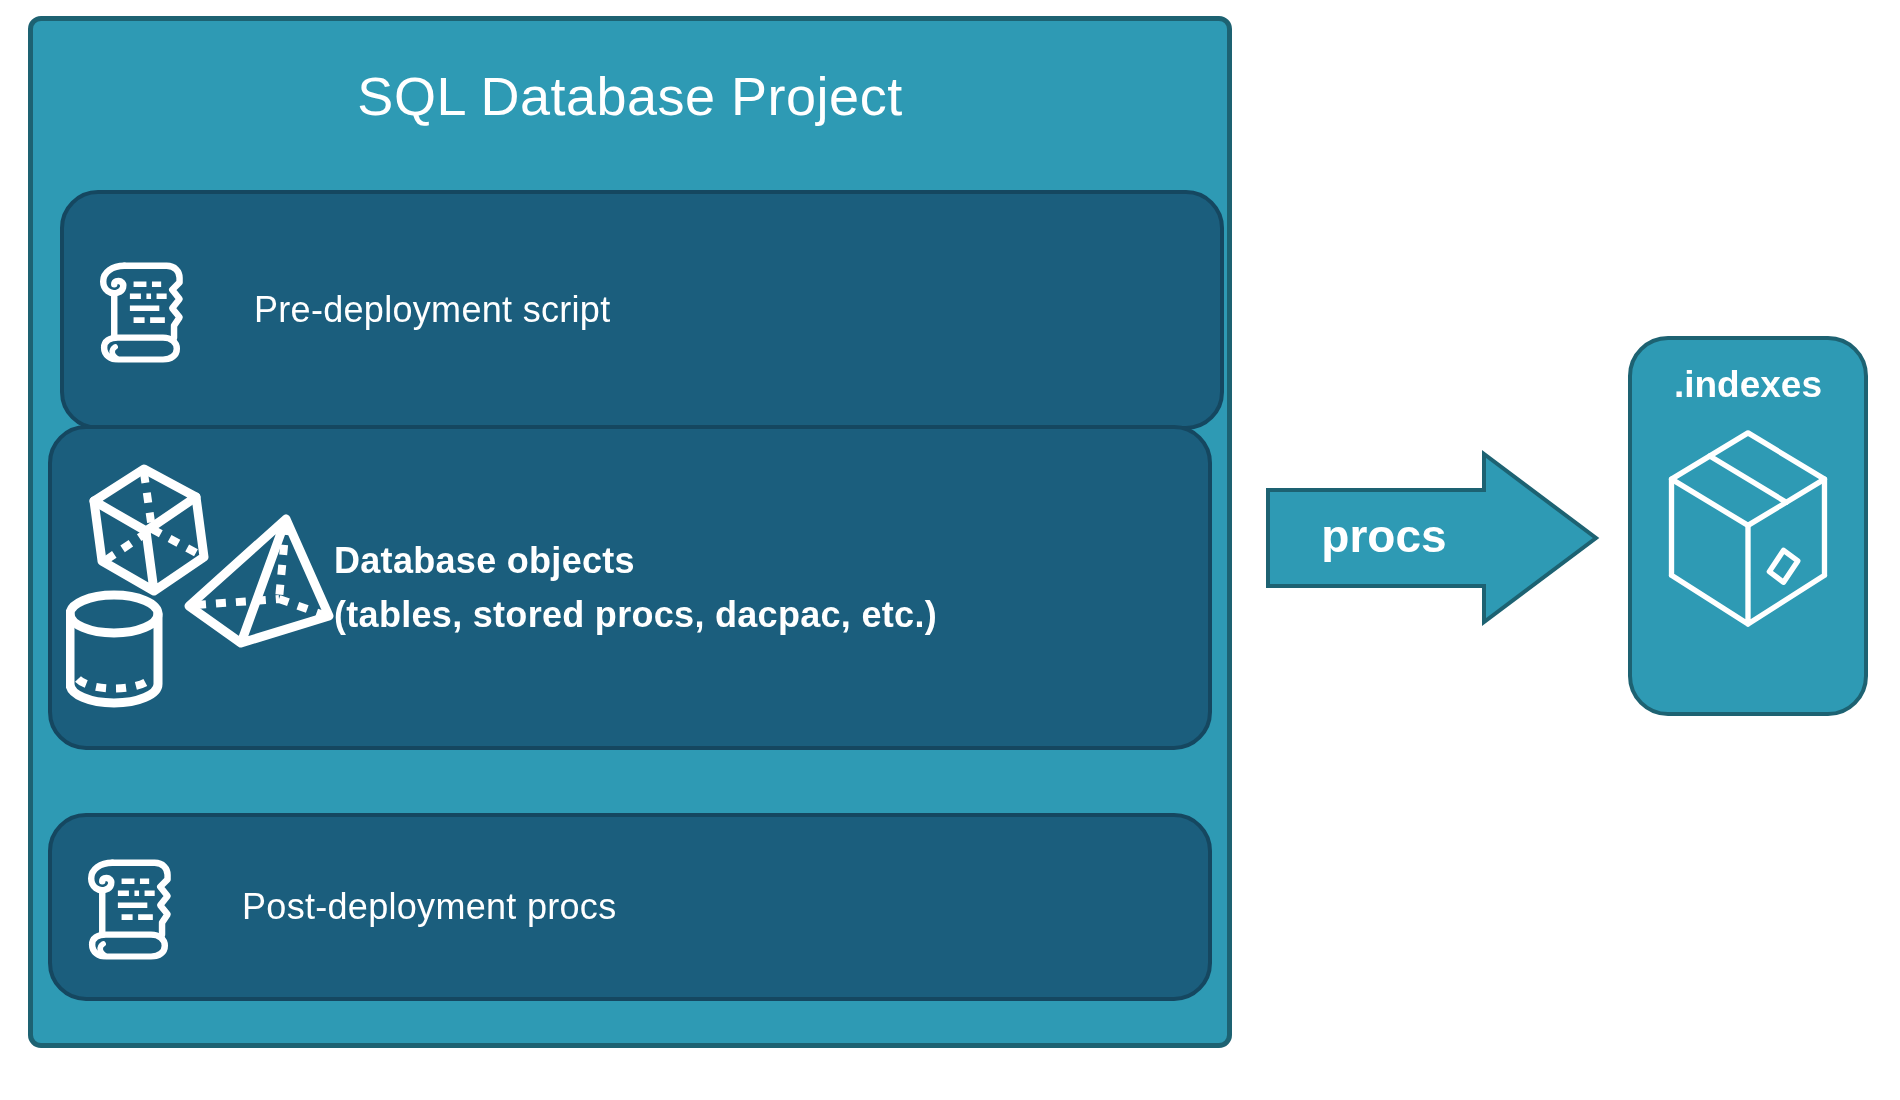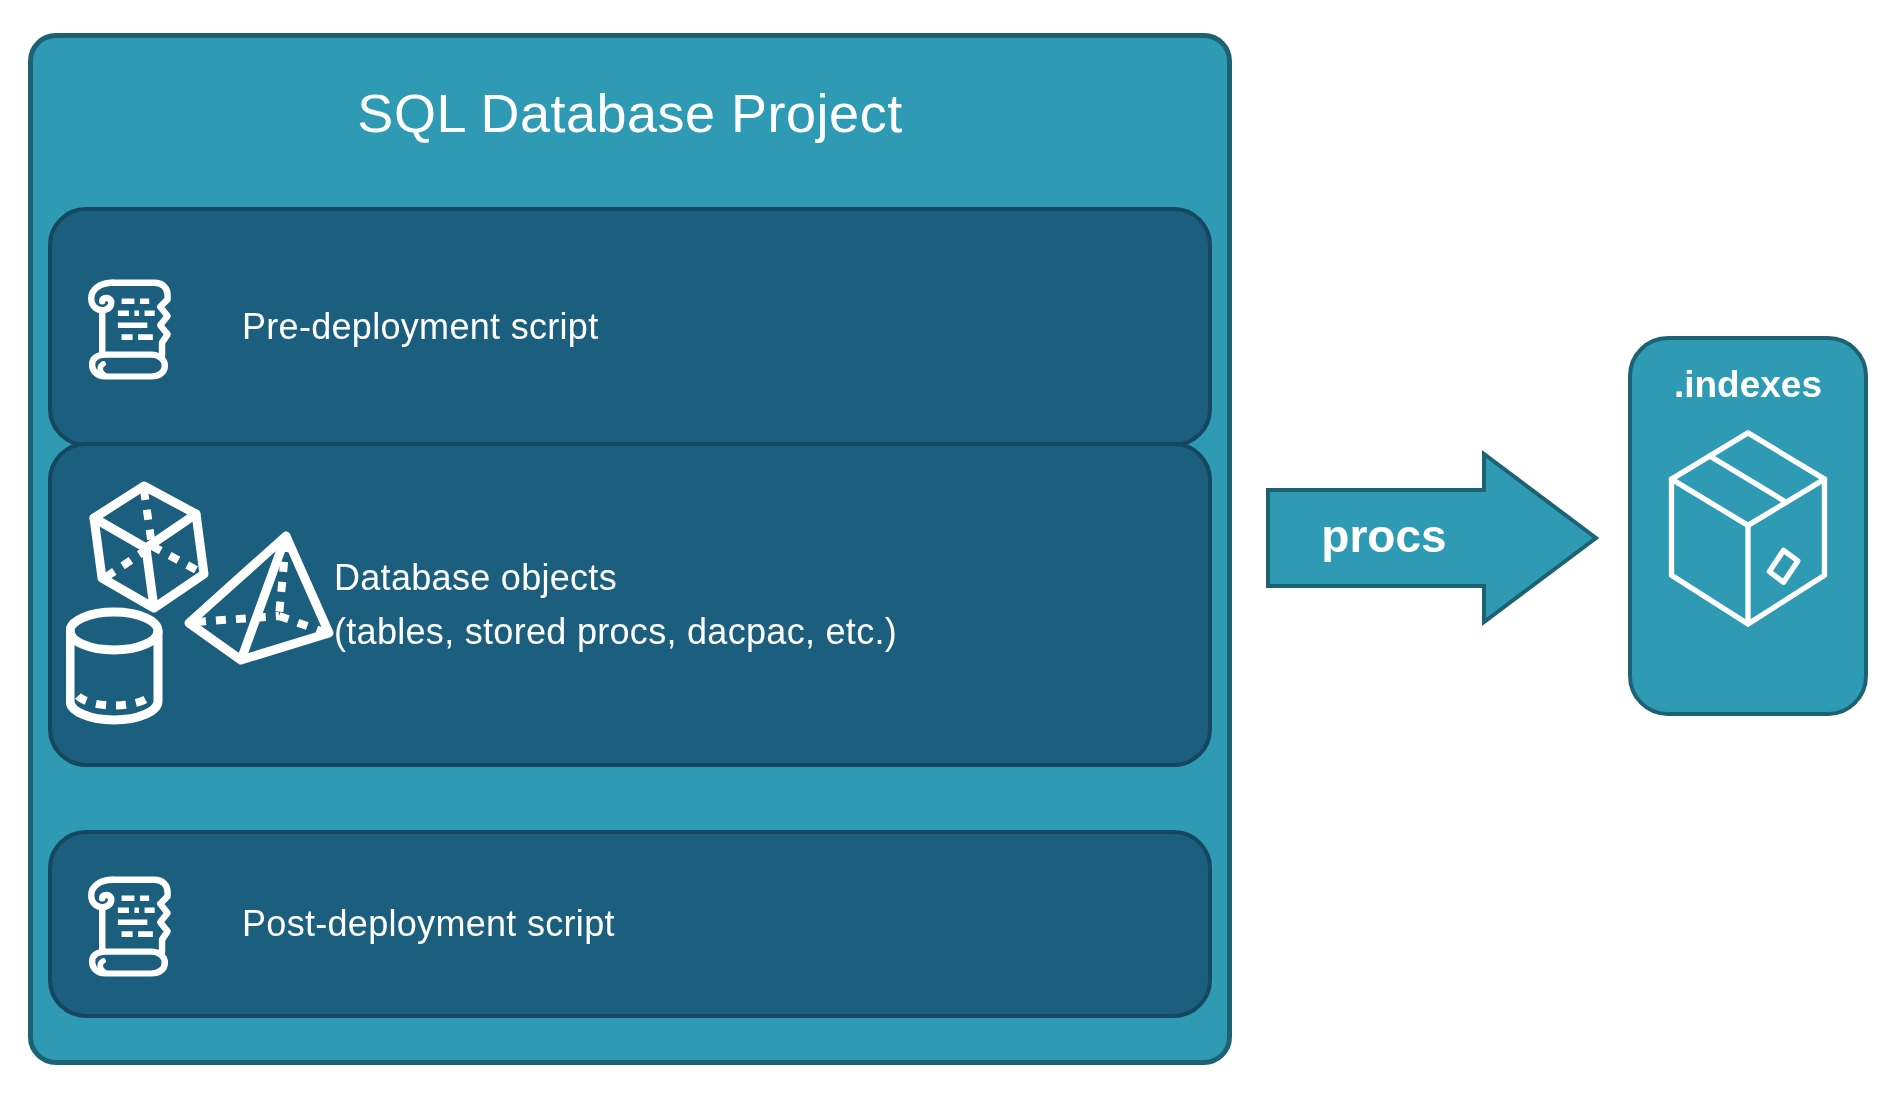--- a/index.html
+++ b/index.html
@@ -13,50 +13,50 @@
     --dacpac_fill:#2E9AB4;
     --dacpac_border:#1D6272;
     --text:#FFFFFF;
   }
   *{margin:0;padding:0;box-sizing:border-box;}
   html,body{background:var(--canvas_bg);}
   body{font-family:"Liberation Sans", sans-serif;}
   .stage{position:relative;width:1900px;height:1100px;background:var(--canvas_bg);overflow:hidden;}
 
   .project-box{
-    position:absolute;left:28px;top:33px;width:1204px;height:1032px;
+    position:absolute;left:28px;top:16px;width:1204px;height:1032px;
     background:var(--project_fill);
     border:5px solid var(--project_border);
-    border-radius:28px;
+    border-radius:13px;
   }
   .project-title{
     position:absolute;top:44px;left:0;width:100%;
     text-align:center;color:var(--text);
     font-size:54px;font-weight:500;letter-spacing:0.5px;
   }
   .row{
     position:absolute;left:15px;width:1164px;
     background:var(--row_fill);
     border:4px solid var(--row_border);
     border-radius:38px;
   }
-  .row-1{top:169px;height:240px;}
+  .row-1{top:169px;height:240px;margin-left:12px;}
   .row-2{top:404px;height:325px;}
   .row-3{top:792px;height:188px;}
 
   .scroll-icon{position:absolute;left:30px;top:50%;transform:translateY(-50%);}
   .row-label{
     position:absolute;left:190px;top:0;height:100%;
     display:flex;align-items:center;
     color:var(--text);font-size:36px;font-weight:400;letter-spacing:0.3px;
   }
   .shapes-cluster{position:absolute;left:14px;top:10px;}
   .row-label-multi{
     position:absolute;left:282px;top:50%;transform:translateY(-50%);
-    color:var(--text);font-size:36px;font-weight:400;line-height:54px;letter-spacing:0.3px;
+    color:var(--text);font-size:36px;font-weight:700;line-height:54px;letter-spacing:0.3px;
   }
 
   .build-arrow-svg{position:absolute;left:1266px;top:450px;}
   .build-label{
     position:absolute;left:1286px;top:492px;width:196px;height:88px;
     display:flex;align-items:center;justify-content:center;
     color:var(--text);font-size:46px;font-weight:700;
   }
 
   .dacpac-box{
@@ -120,21 +120,21 @@
 
     <div class="row row-3">
       <svg class="scroll-icon" width="92" height="105" viewBox="0 0 100 114">
         <path class="stroke" stroke-width="7" d="M33,9 C20,9 10,16 10,26 C10,35 18,41 26,38 C32,36 34,29 29,26 C26,24.5 22,26 22,29"></path>
         <path class="stroke" stroke-width="7" d="M33,9 L79,9 C88,9 93,15 93,22 L93,27 L85,35 L93,45 L85,55 L93,65 L87,74 L87,87"></path>
         <path class="stroke" stroke-width="7" d="M22,40 L22,87"></path>
         <path class="stroke" stroke-width="7" d="M26,87 L75,87 C84,87 90,92 90,99 C90,106 84,111 75,111 L27,111 C18,111 11,106 11,98 C11,91 17,87 26,87"></path>
         <path class="stroke" stroke-width="6" d="M25,110 C19,107 18,100 23,97"></path>
         <path class="stroke dash" stroke-width="6" d="M43,29 H57 M63,29 H73 M39,42 H51 M57,42 H62 M68,42 H79 M39,55 H71 M43,68 H55 M61,68 H77"></path>
       </svg>
-      <div class="row-label">Post-deployment script</div>
+      <div class="row-label">Post-deployment procs</div>
     </div>
   </div>
 
   <svg class="build-arrow-svg" width="334" height="176" viewBox="0 0 334 176">
     <polygon points="2,40 218,40 218,4 330,88 218,172 218,136 2,136" fill="var(--arrow_fill)" stroke="var(--arrow_border)" stroke-width="4"></polygon>
   </svg>
   <div class="build-label">procs</div>
 
   <div class="dacpac-box">
     <div class="dacpac-label">.indexes</div>

